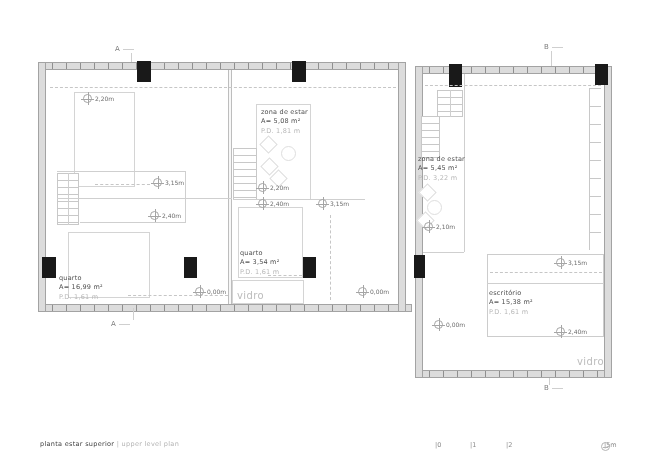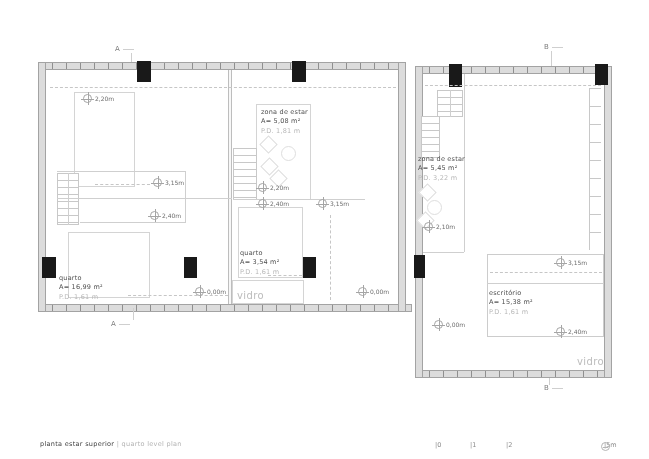--- a/index.html
+++ b/index.html
@@ -200,19 +200,19 @@
     <span class="tick"></span>
   </div>
 <div class="sect" style="left:544px;top:384px">
     <span>B</span>
     <span class="tick"></span>
   </div>
 
 <div class="footer-title">
   <span class="pt">planta estar superior</span>
   <span class="en">|</span>
-  <span class="en">quarto level plan</span>
+  <span class="en">upper level plan</span>
 </div>
 <span class="scale-tick" style="left:435px">|0</span>
 <span class="scale-tick" style="left:470px">|1</span>
 <span class="scale-tick" style="left:506px">|2</span>
 <span class="scale-tick" style="left:604px">|5m</span>
 <span class="scale-icon"></span>
 
 </body></html>

